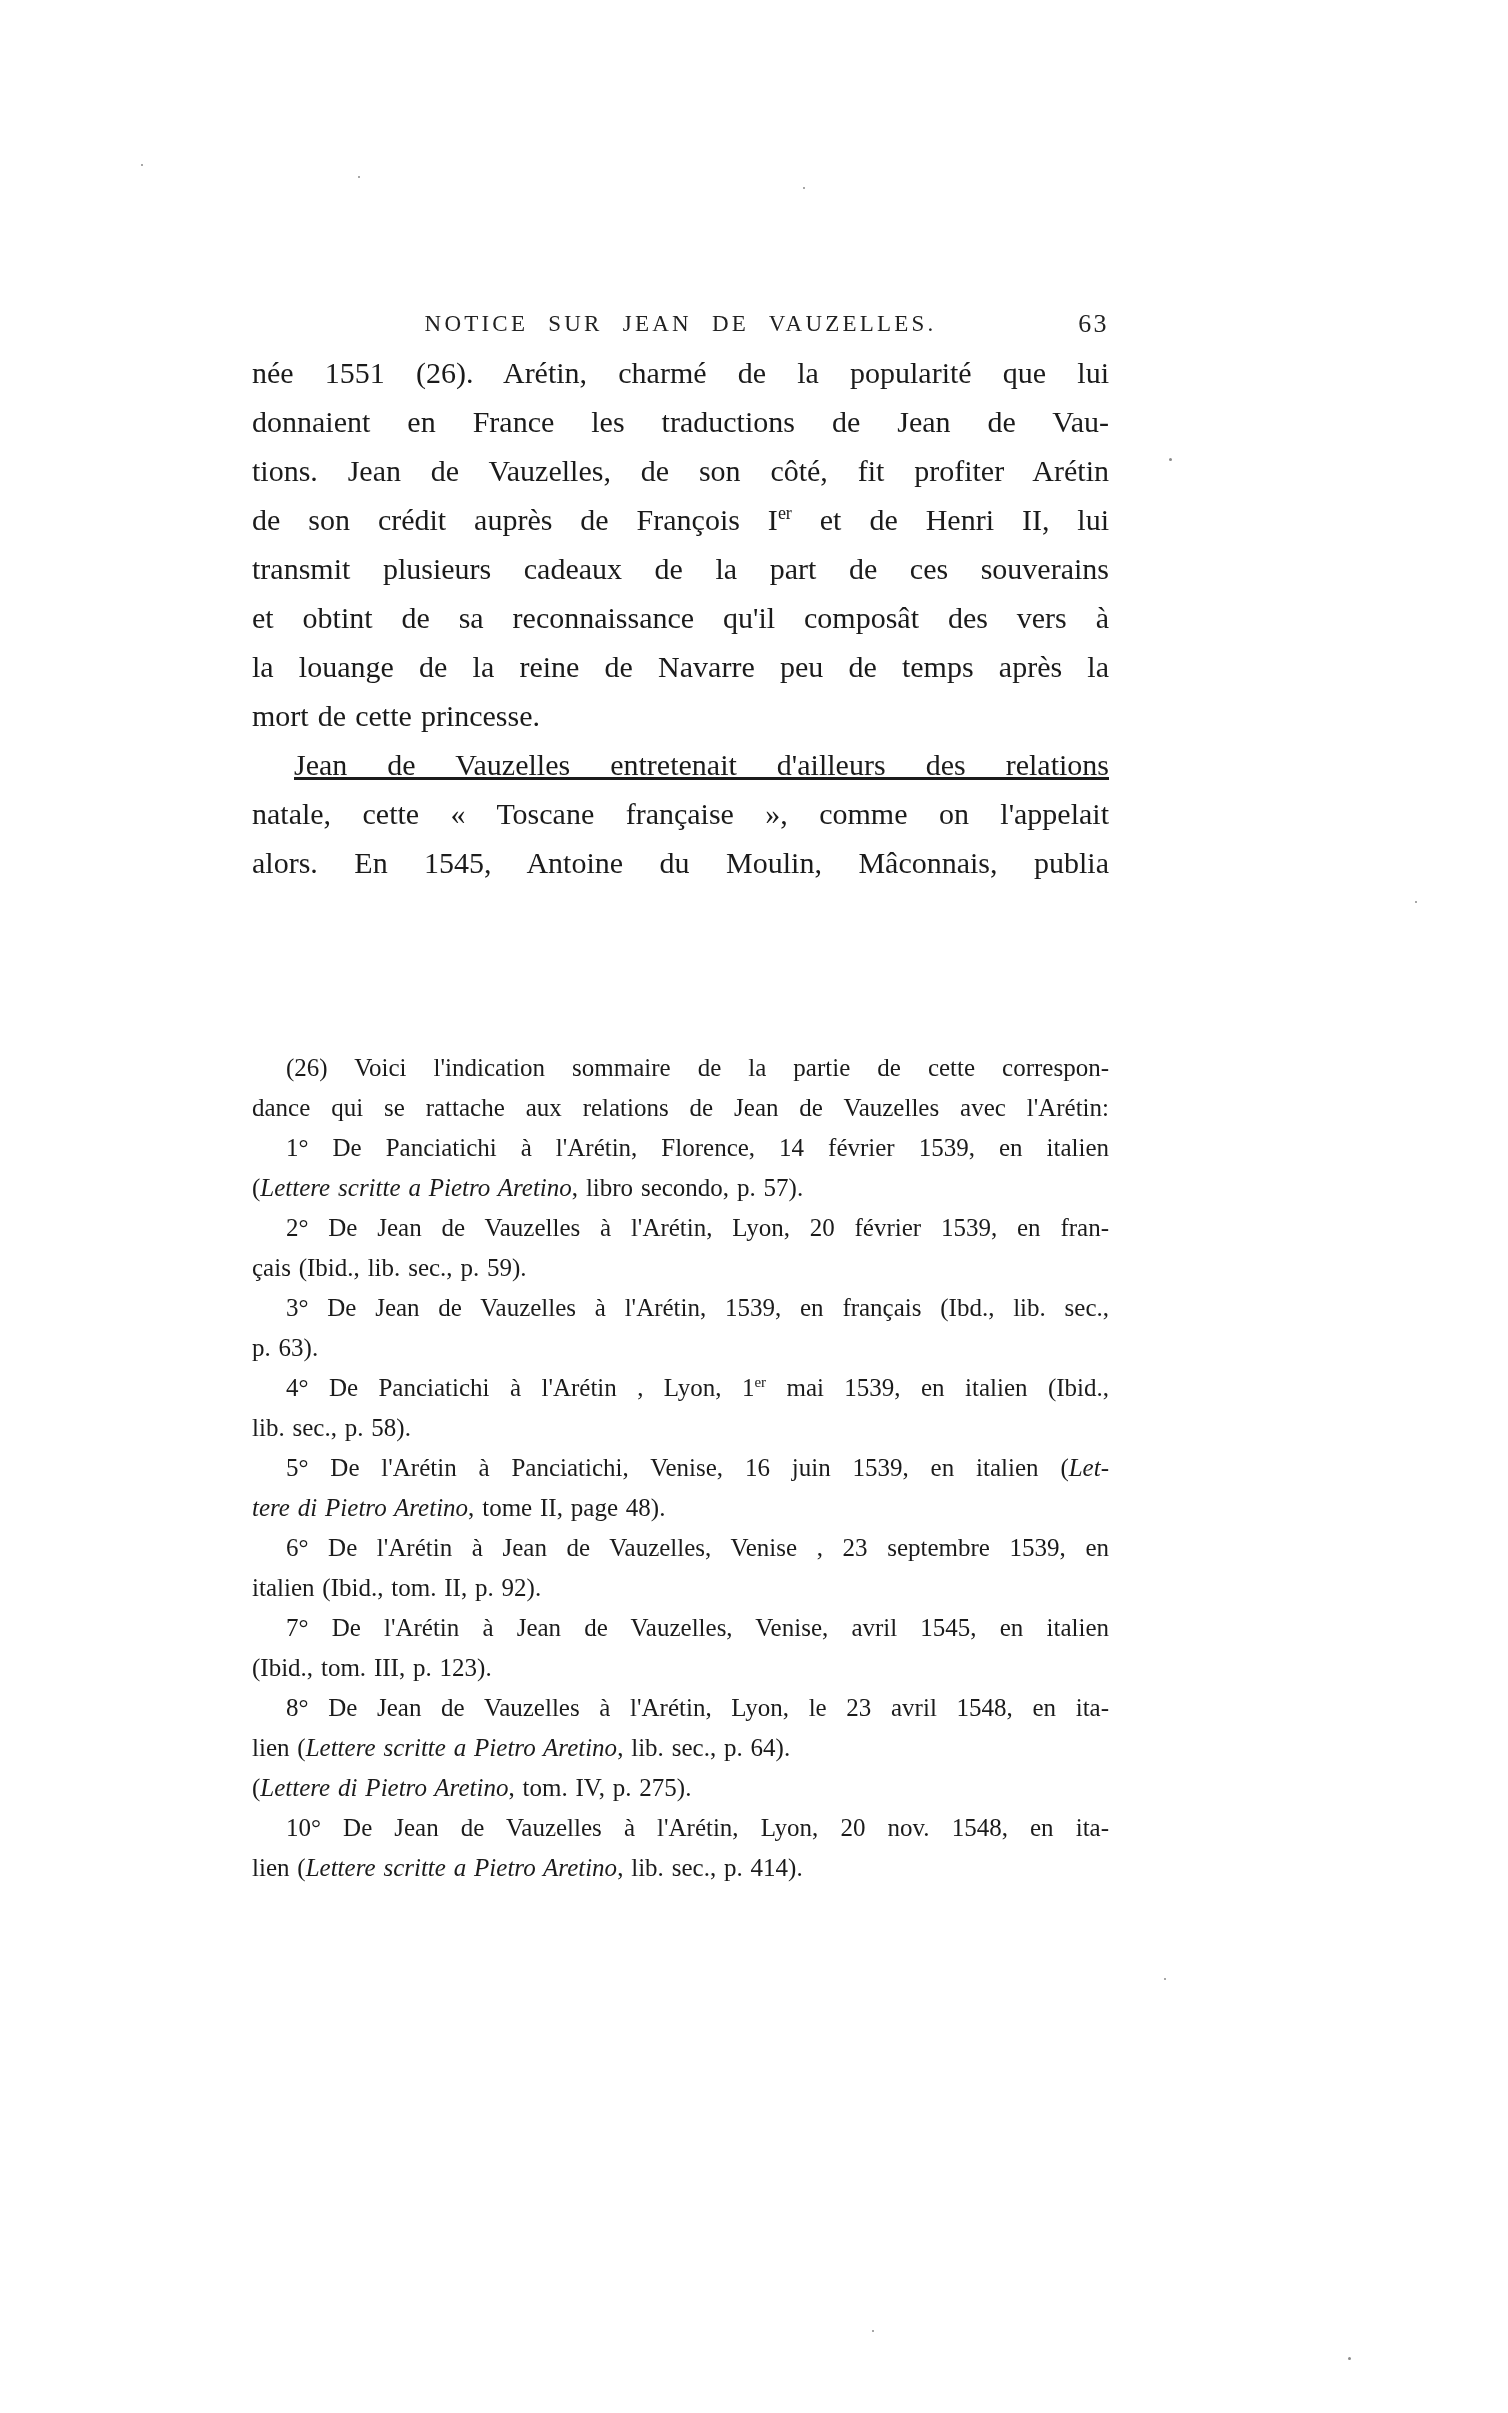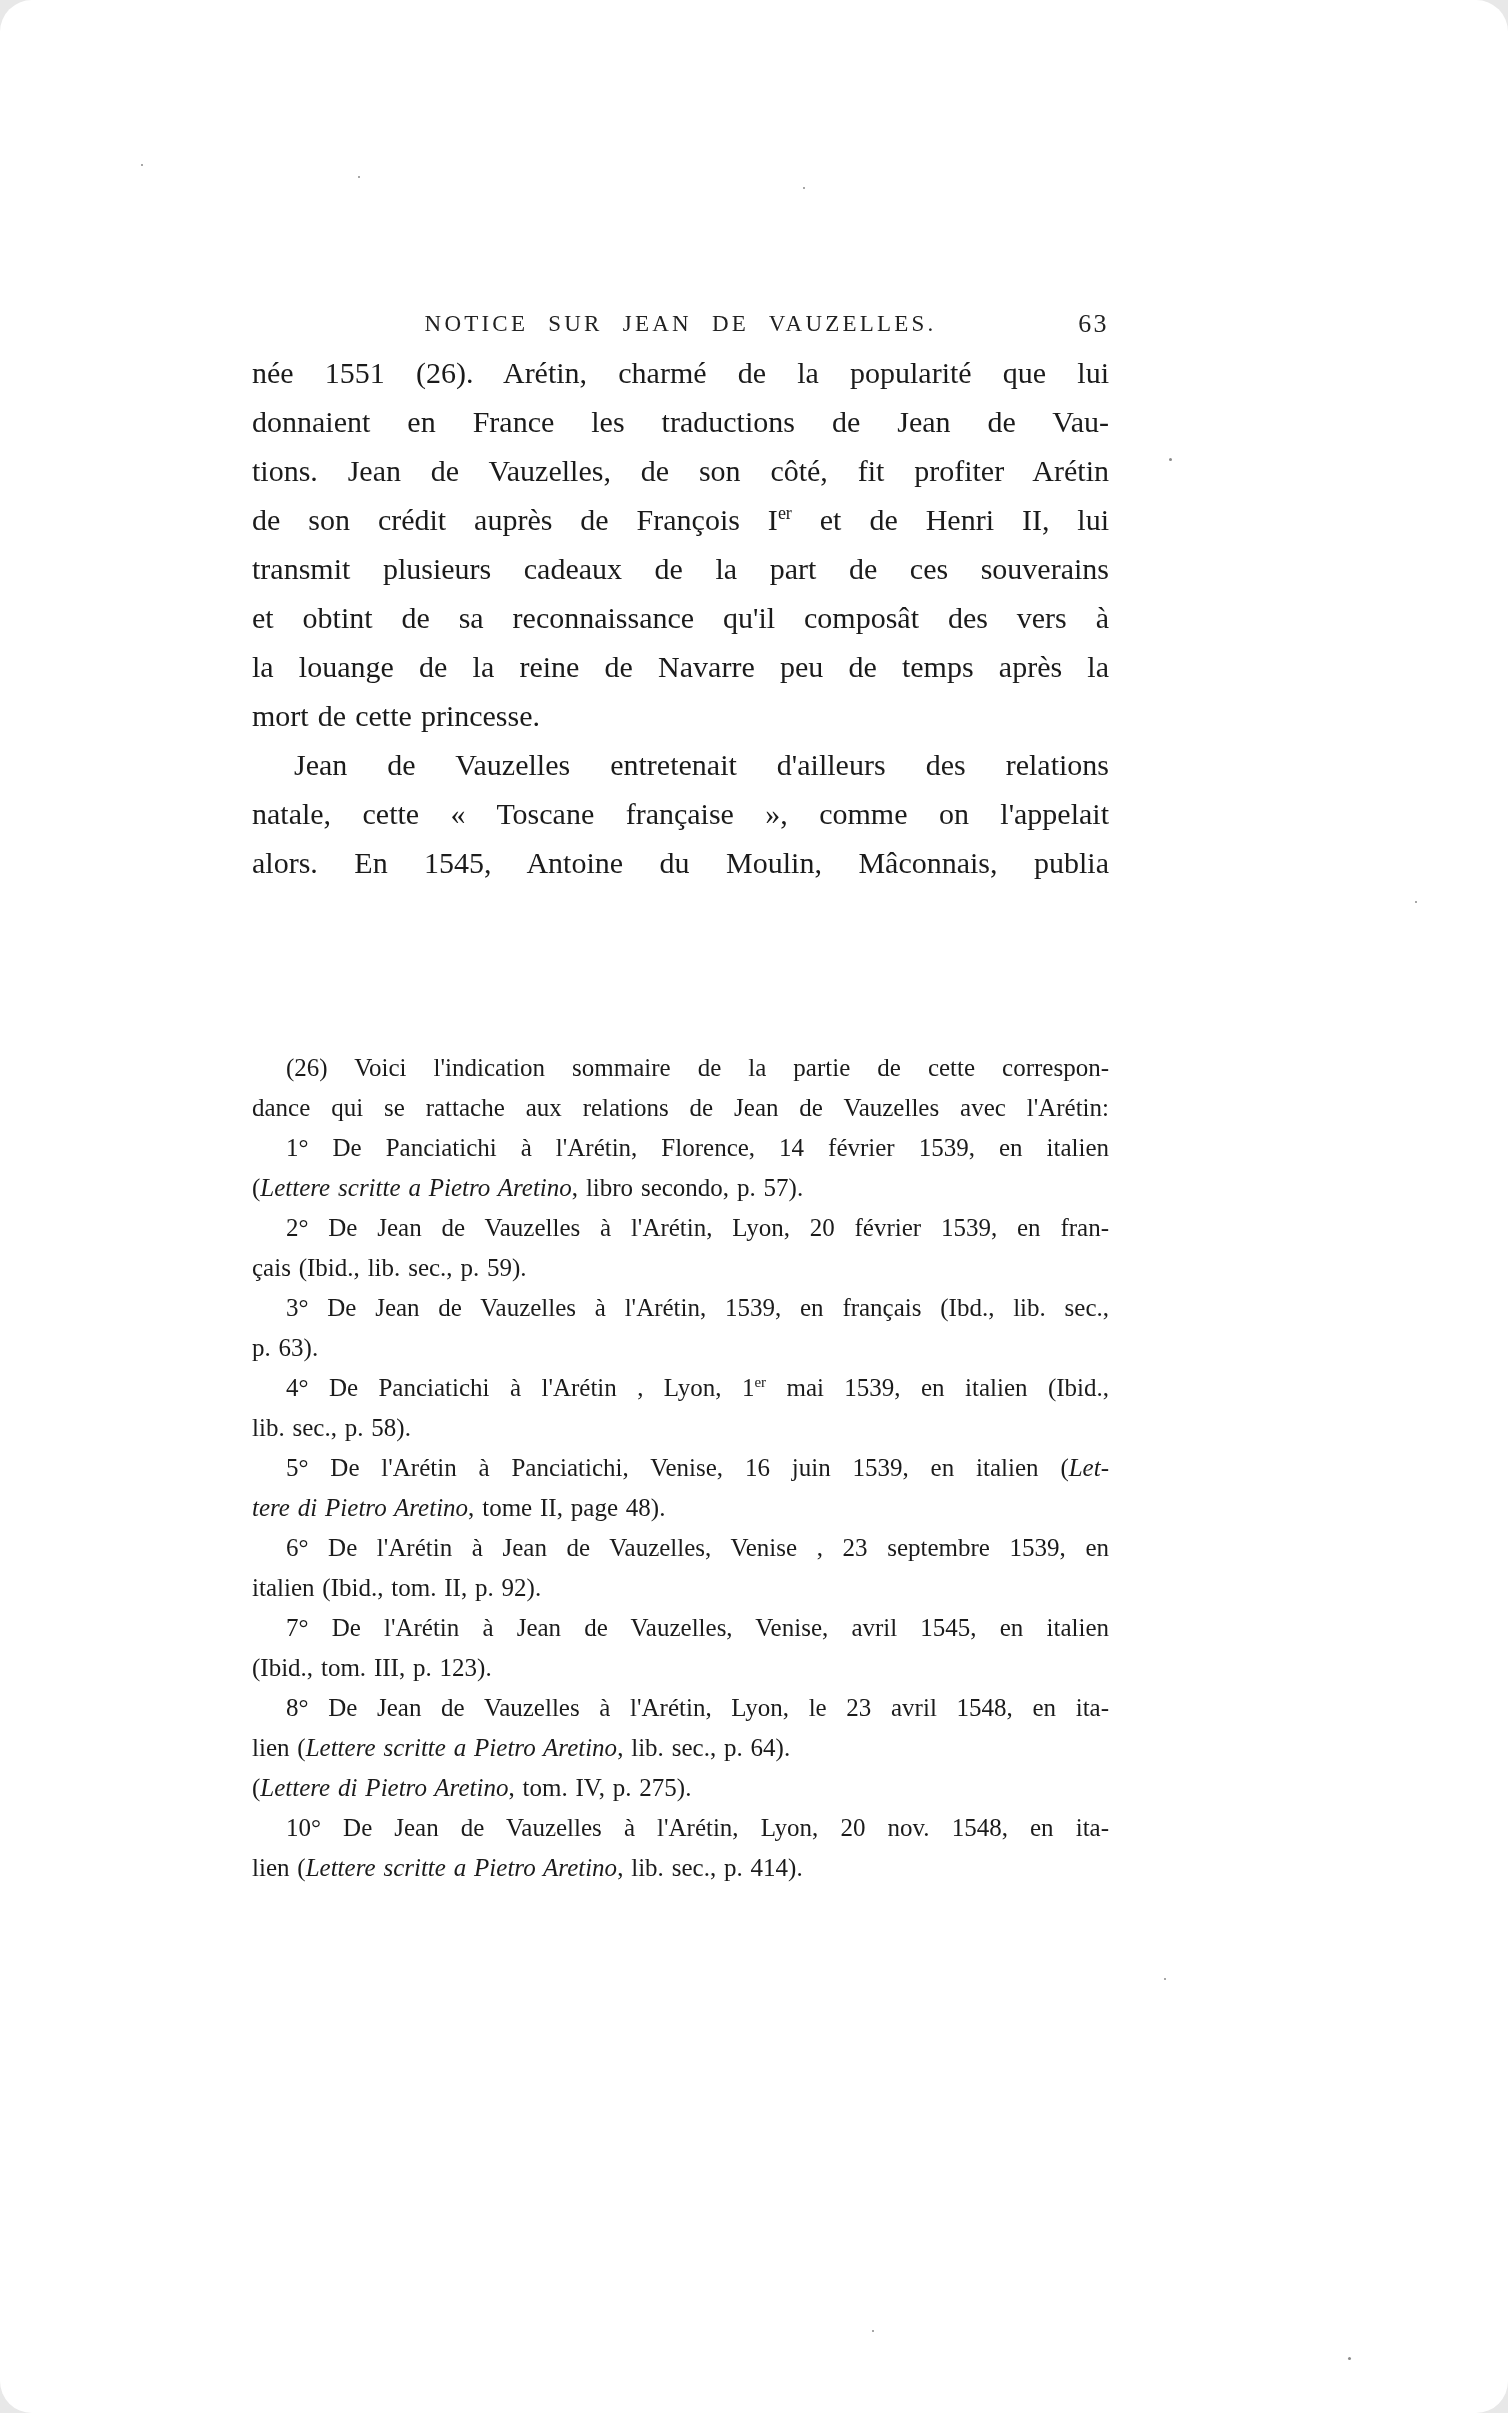--- a/index.html
+++ b/index.html
@@ -4,21 +4,20 @@
 <style>
   html, body { margin: 0; padding: 0; background: #e8e8e8; }
   .page {
     position: relative;
     width: 1508px;
     height: 2413px;
     background: #ffffff;
     color: #1b1b1b;
     font-family: "Liberation Serif", "DejaVu Serif", serif;
     overflow: hidden;
-    border-radius: 32px;
   }
   .header {
     position: absolute;
     top: 311px;
     left: 252px;
     width: 857px;
     height: 35px;
   }
   .running-title {
     display: block;
@@ -52,21 +51,21 @@
     font-size: 25px;
     margin-top: 12px;
   }
   .footnote .line { line-height: 40px; height: 40px; }
   .line {
     text-align: justify;
     text-align-last: justify;
     word-spacing: 1.6px;
   }
   .line.nojust { text-align-last: left; }
-  .body-text .line.ind { text-indent: 42px; }
+  .body-text .line.ind { text-indent: 42px; text-decoration: underline; }
   .footnote .line.ind { text-indent: 34px; }
   .it { font-style: italic; }
   .sup { font-size: 0.6em; vertical-align: super; line-height: 0; }
   .speck { position: absolute; background: #8a8a8a; border-radius: 50%; }
 </style>
 </head>
 <body>
 
 <div class="page">
 

